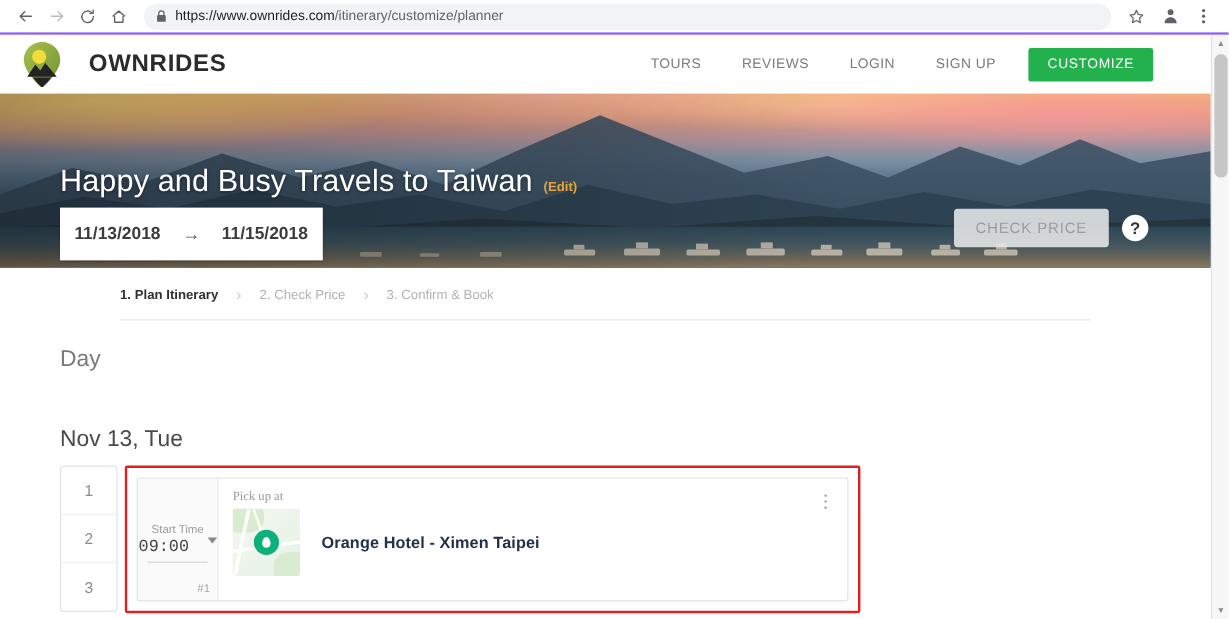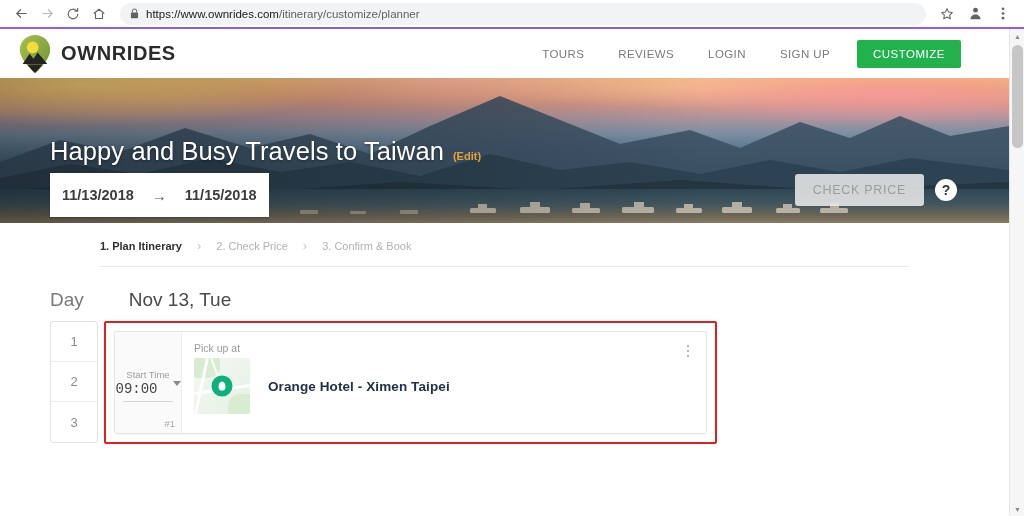--- a/index.html
+++ b/index.html
@@ -32,21 +32,21 @@
   .icon-btn{
     width:26px; height:26px; display:flex; align-items:center; justify-content:center;
     color:#5f6368;
   }
 
   
   .site-header{
     height:49px; background:#fff; display:flex; align-items:center;
     padding:0 48px 0 18px; position:relative;
   }
-  .brand{ display:flex; align-items:center; gap:9px; }
+  .brand{ display:flex; align-items:center; gap:22px; }
   .brand-logo{ width:34px; height:38px; flex:none; }
   .brand-name{
     font-size:20px; font-weight:bold; letter-spacing:.6px; color:#2b2b2b;
   }
   .top-nav{ margin-left:auto; display:flex; align-items:center; gap:0; }
   .top-nav a{
     font-size:11.5px; color:#7b7b7b; text-decoration:none; letter-spacing:.4px;
     padding:0 17px; white-space:nowrap;
   }
   .btn-customize{
@@ -120,21 +120,21 @@
     border-bottom:1px solid #e8e8e8; margin:0 50px 0 50px;
     padding-left:0; padding-right:0;
   }
   .step{ font-size:11px; color:#b2b2b2; white-space:nowrap; }
   .step.active{ color:#2f2f2f; font-weight:bold; }
   .step-sep{ color:#c9c9c9; font-size:13px; }
   .stepper-wrap{ padding:0 50px; }
 
   
   .day-header{
-    display:flex; align-items:baseline; gap:45px; padding:22px 0 10px 50px;
+    display:flex; align-items:baseline; gap:45px; padding:22px 0 10px 50px;flex-direction:column;
   }
   .day-label{ font-size:19px; color:#7a7a7a; font-weight:normal; }
   .day-date{ font-size:19px; color:#4a4a4a; font-weight:normal; }
 
   
   .planner{ position:relative; padding-left:50px; }
   .planner-row{ display:flex; align-items:flex-start; gap:6px; }
 
   .day-picker{
     width:48px; border:1px solid #e2e2e2; border-radius:3px; background:#fff;
@@ -167,21 +167,21 @@
     width:0; height:0; border-left:4.5px solid transparent;
     border-right:4.5px solid transparent; border-top:5.5px solid #8a8a8a;
   }
   .time-underline{
     width:50px; height:1px; background:#d6d6d6; margin-top:4px;
   }
   .seq-num{
     position:absolute; right:6px; bottom:4px; font-size:9.5px; color:#a8a8a8;
   }
   .card-body{ flex:1; padding:10px 14px 8px 12px; position:relative; }
-  .card-sublabel{ font-size:10.5px; color:#9a9a9a; margin-bottom:2px; }
+  .card-sublabel{ font-size:10.5px; color:#9a9a9a; margin-bottom:2px;font-family:Liberation Serif, serif; }
   .place-row{ display:flex; align-items:center; gap:18px; margin-top:4px; }
   .map-thumb{
     width:56px; height:56px; flex:none; border-radius:2px; overflow:hidden;
     position:relative;
     background:
       linear-gradient(135deg,#f4f8f2 0%, #eef5ec 40%, #e6f2e6 100%);
   }
   .map-road{ position:absolute; background:#ffffff; opacity:.9; }
   .map-green{ position:absolute; background:#d9ecd2; border-radius:40%; }
   .map-pin{

